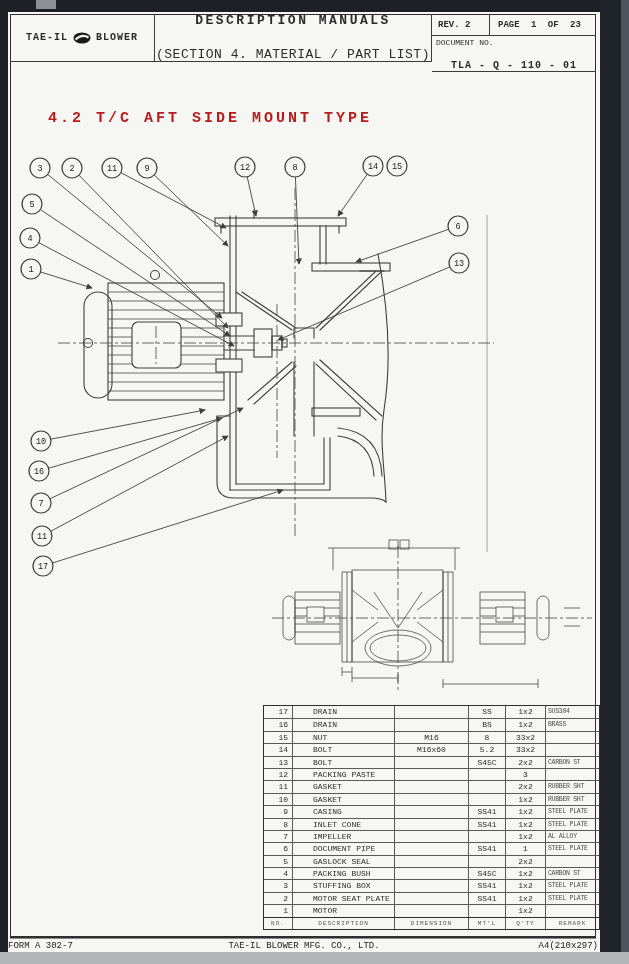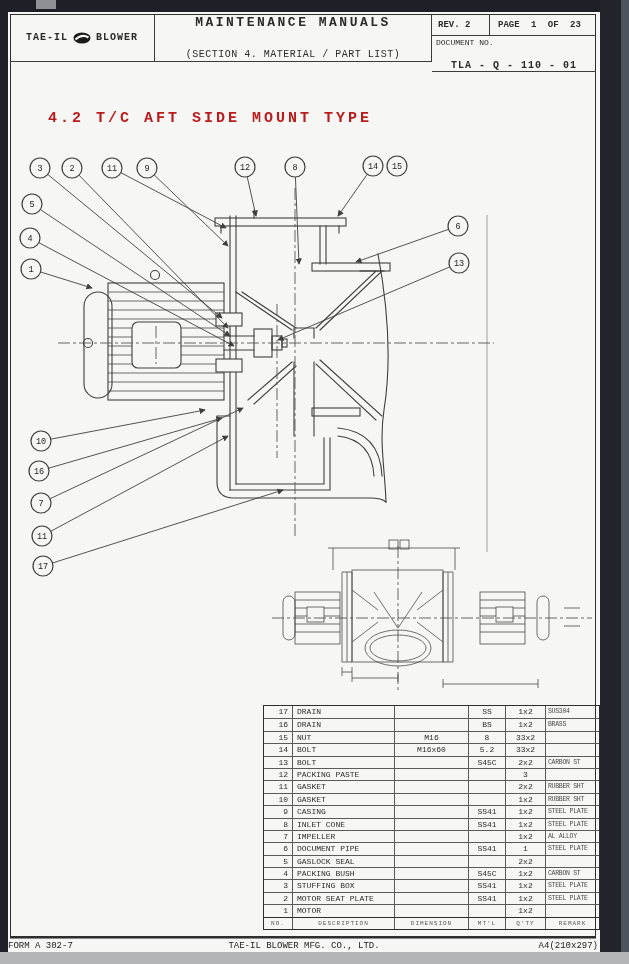--- a/index.html
+++ b/index.html
@@ -21,21 +21,21 @@
     background:#f6f6f4;color:#2b2b2b;
   }
   #frame{position:absolute;left:2px;top:2px;width:586px;height:924px;border:1.5px solid #2f2f2f;}
   
   .hcell{position:absolute;border-color:#3b3b3b;}
   #h-brand{left:2px;top:2px;width:145px;height:48px;border-right:1px solid #3b3b3b;border-bottom:1px solid #3b3b3b;
     display:flex;align-items:center;justify-content:center;gap:5px;font-size:10px;font-weight:bold;letter-spacing:1px;}
   #h-title{left:147px;top:2px;width:277px;height:48px;border-right:1px solid #3b3b3b;border-bottom:1px solid #3b3b3b;
     display:flex;flex-direction:column;align-items:center;justify-content:center;gap:3px;}
   #h-title .t1{font-size:13px;font-weight:bold;letter-spacing:2.5px;}
-  #h-title .t2{font-size:10px;letter-spacing:0.5px;margin-top:16px;}
+  #h-title .t2{font-size:13px;letter-spacing:0.5px;margin-top:16px;}
   #h-revpage{left:424px;top:2px;width:164px;height:22px;border-bottom:1px solid #3b3b3b;display:flex;}
   #h-rev{width:58px;border-right:1px solid #3b3b3b;display:flex;align-items:center;padding-left:6px;font-size:9px;font-weight:bold;}
   #h-page{flex:1;display:flex;align-items:center;padding-left:8px;font-size:9px;font-weight:bold;word-spacing:6px;}
   #h-doc{left:424px;top:24px;width:164px;height:36px;border-bottom:1px solid #3b3b3b;}
   #h-doc .lbl{position:absolute;left:4px;top:2px;font-size:8px;}
   #h-doc .val{position:absolute;left:0;right:0;bottom:0;text-align:center;font-size:10px;font-weight:bold;letter-spacing:1px;}
   
   #section-title{position:absolute;left:40px;top:98px;font-size:15px;font-weight:bold;letter-spacing:3px;color:#b91c1c;}
   
   #diagram-svg{position:absolute;left:0;top:0;width:592px;height:940px;}
@@ -46,21 +46,21 @@
   .leader{stroke:#3f3f3f;stroke-width:0.9;}
   .balloon{fill:#f6f6f4;stroke:#3f3f3f;stroke-width:1.2;}
   .balloon-num{font-family:"Liberation Mono",monospace;font-size:8.5px;fill:#222;text-anchor:middle;}
   .wfill{fill:#f6f6f4;}
   
   #parts-table{position:absolute;left:255px;top:693px;width:337px;border:1.5px solid #2e2e2e;}
   .trow{display:grid;grid-template-columns:28px 102px 74px 37px 40px 1fr;height:12.4px;border-top:1px solid #5a5a5a;}
   .trow:first-child{border-top:none;}
   .tcell{border-left:1px solid #5a5a5a;font-size:8px;line-height:11px;color:#2c2c2c;overflow:hidden;white-space:nowrap;}
   .tcell.c0{border-left:none;text-align:right;padding-right:4px;}
-  .tcell.c1{padding-left:4px;}
+  .tcell.c1{padding-left:20px;}
   .tcell.c2,.tcell.c3,.tcell.c4{text-align:center;}
   .tcell.c5{font-size:6.5px;color:#4c4c4c;padding-left:2px;letter-spacing:-0.3px;}
   .trow.thead{border-top:1.5px solid #2e2e2e;}
   .trow.thead .tcell{font-size:6px;color:#5a5a5a;text-align:center;letter-spacing:1px;padding:0;}
   
   #frame-bottom{position:absolute;left:2px;top:924px;width:586px;height:3px;border-top:2px solid #2f2f2f;border-bottom:1px solid #8a8a8a;}
   #footer{position:absolute;left:0;top:929px;width:592px;height:11px;font-size:9px;color:#222;}
   #footer .form{position:absolute;left:0px;top:0;}
   #footer .co{position:absolute;left:0;right:0;text-align:center;top:0;}
   #footer .paper{position:absolute;right:2px;top:0;}
@@ -78,21 +78,21 @@
 
   <div class="hcell" id="h-brand">
     <span>TAE-IL</span>
     <svg width="18" height="12">
       <ellipse cx="9" cy="6" rx="8.5" ry="5.5" fill="#1a1a1a"></ellipse>
       <path d="M2.5,7.5 Q9,1.5 15.5,5.5" stroke="#f6f6f4" stroke-width="2.2" fill="none"></path>
     </svg>
     <span>BLOWER</span>
   </div>
   <div class="hcell" id="h-title">
-    <div class="t1">MAINTENANCE MANUALS</div>
+    <div class="t1">DESCRIPTION MANUALS</div>
     <div class="t2">(SECTION 4. MATERIAL / PART LIST)</div>
   </div>
   <div class="hcell" id="h-revpage">
     <div id="h-rev">REV. 2</div>
     <div id="h-page">PAGE 1 OF 23</div>
   </div>
   <div class="hcell" id="h-doc">
     <div class="lbl">DOCUMENT NO.</div>
     <div class="val">TLA - Q - 110 - 01</div>
   </div>

